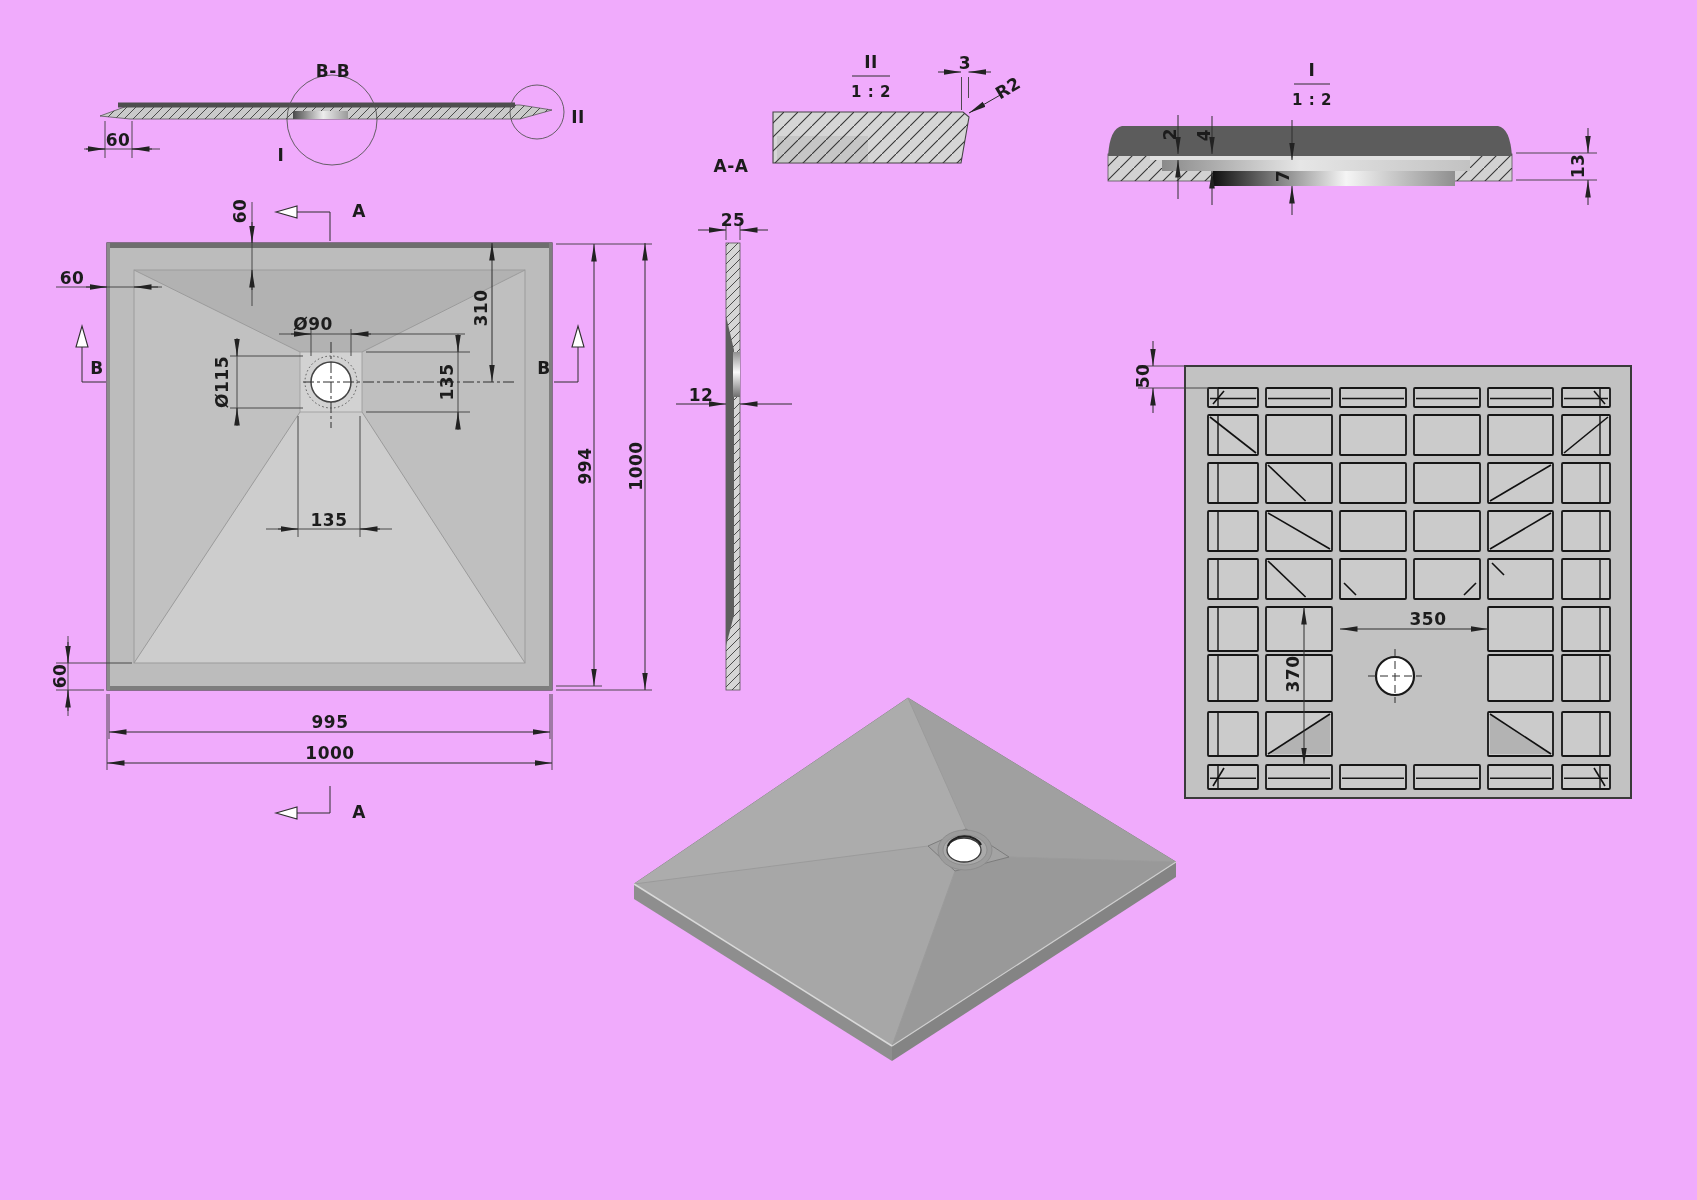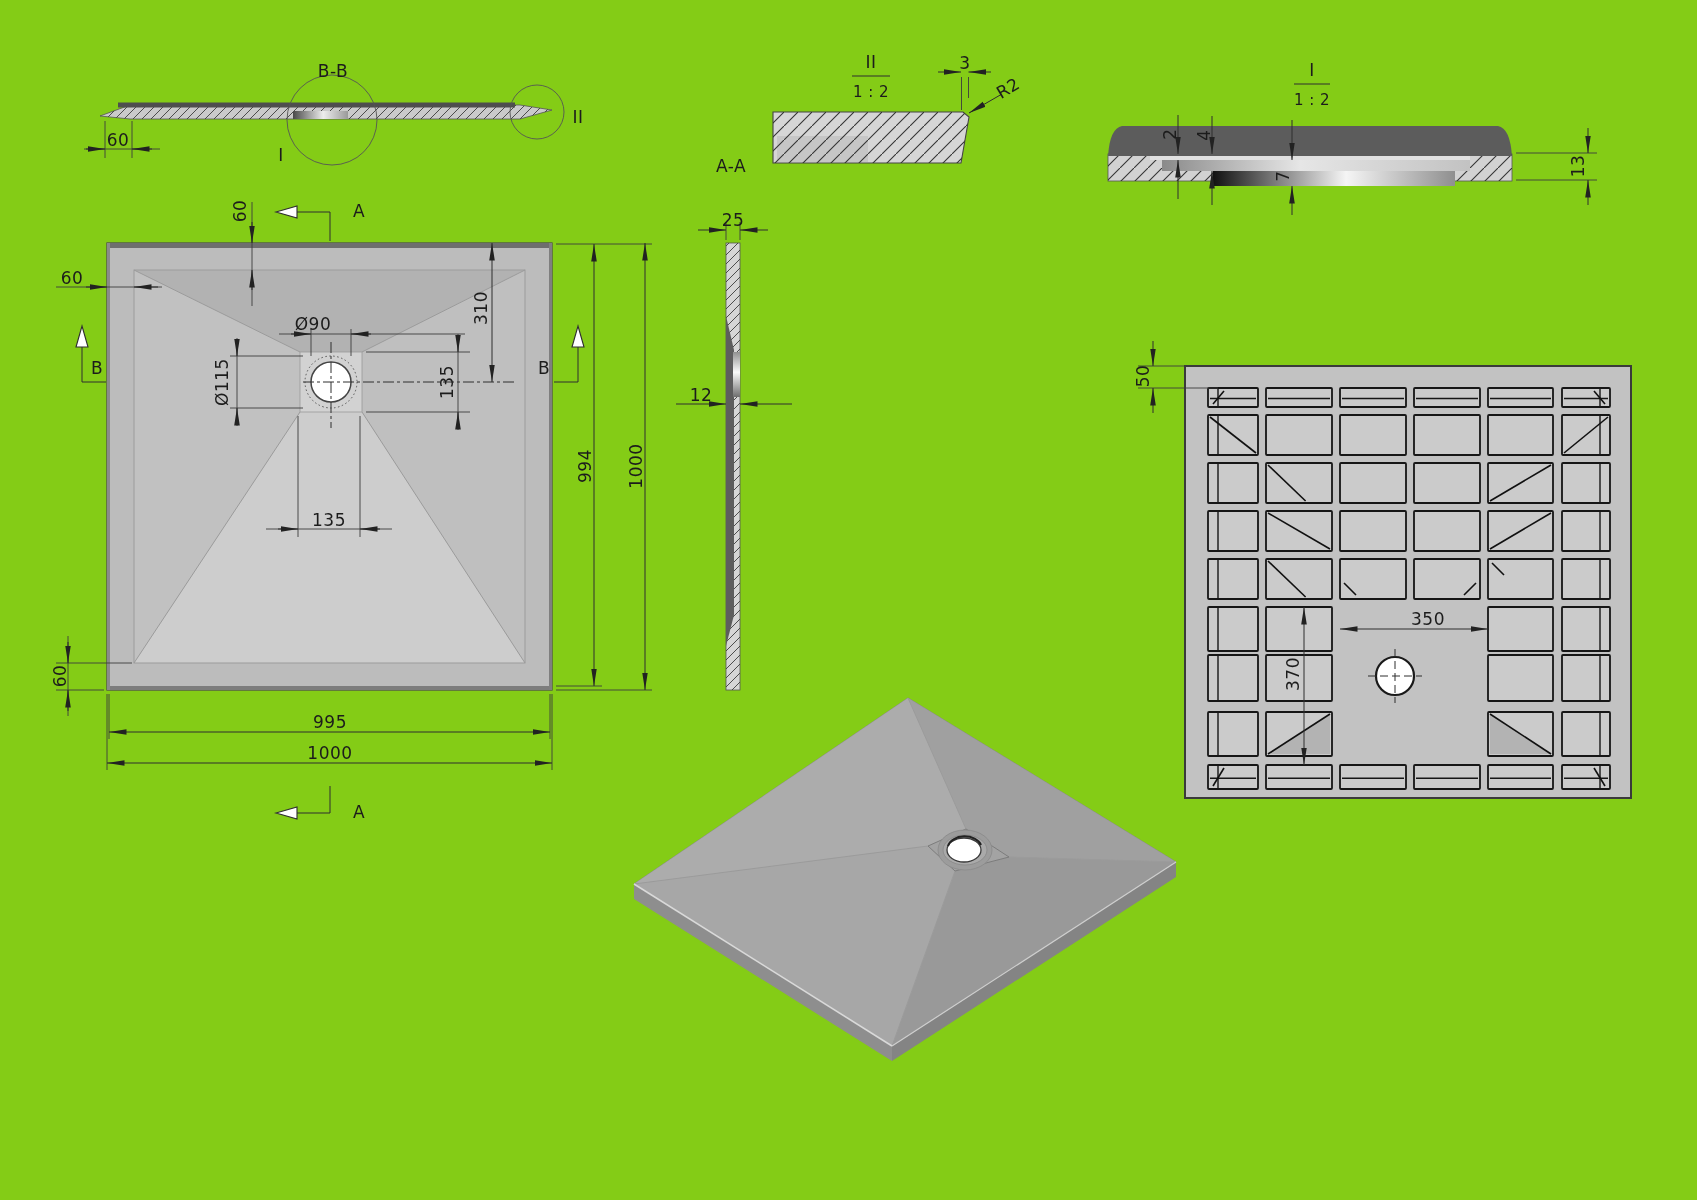--- a/index.html
+++ b/index.html
@@ -1,16 +1,16 @@
 <!DOCTYPE html>
 <html><head>
 <meta charset="utf-8">
 <style>
   html,body{margin:0;padding:0;background:#fff;}
-  #stage{position:relative;width:1697px;height:1200px;background:#84cc16;overflow:hidden;}
+  #stage{position:relative;width:1697px;height:1200px;background:#f0abfc;overflow:hidden;font-weight:bold;}
   svg{position:absolute;left:0;top:0;}
   text{font-family:"DejaVu Sans","Liberation Sans",sans-serif;font-size:17px;fill:#1c1c1c;
        text-anchor:middle;dominant-baseline:central;letter-spacing:.5px;}
   .t2{font-size:15px;}
   .ext{stroke:#3c3c3c;stroke-width:.9;fill:none;}
   .dim{stroke:#2e2e2e;stroke-width:1;fill:none;}
   .crease{stroke:#9b9b9b;stroke-width:1;fill:none;}
   .thin{stroke:#555;stroke-width:.9;fill:none;}
   .pocket{fill:#cbcbcb;stroke:#161616;stroke-width:1.8;}
   .pl{stroke:#161616;stroke-width:1.4;fill:none;}

